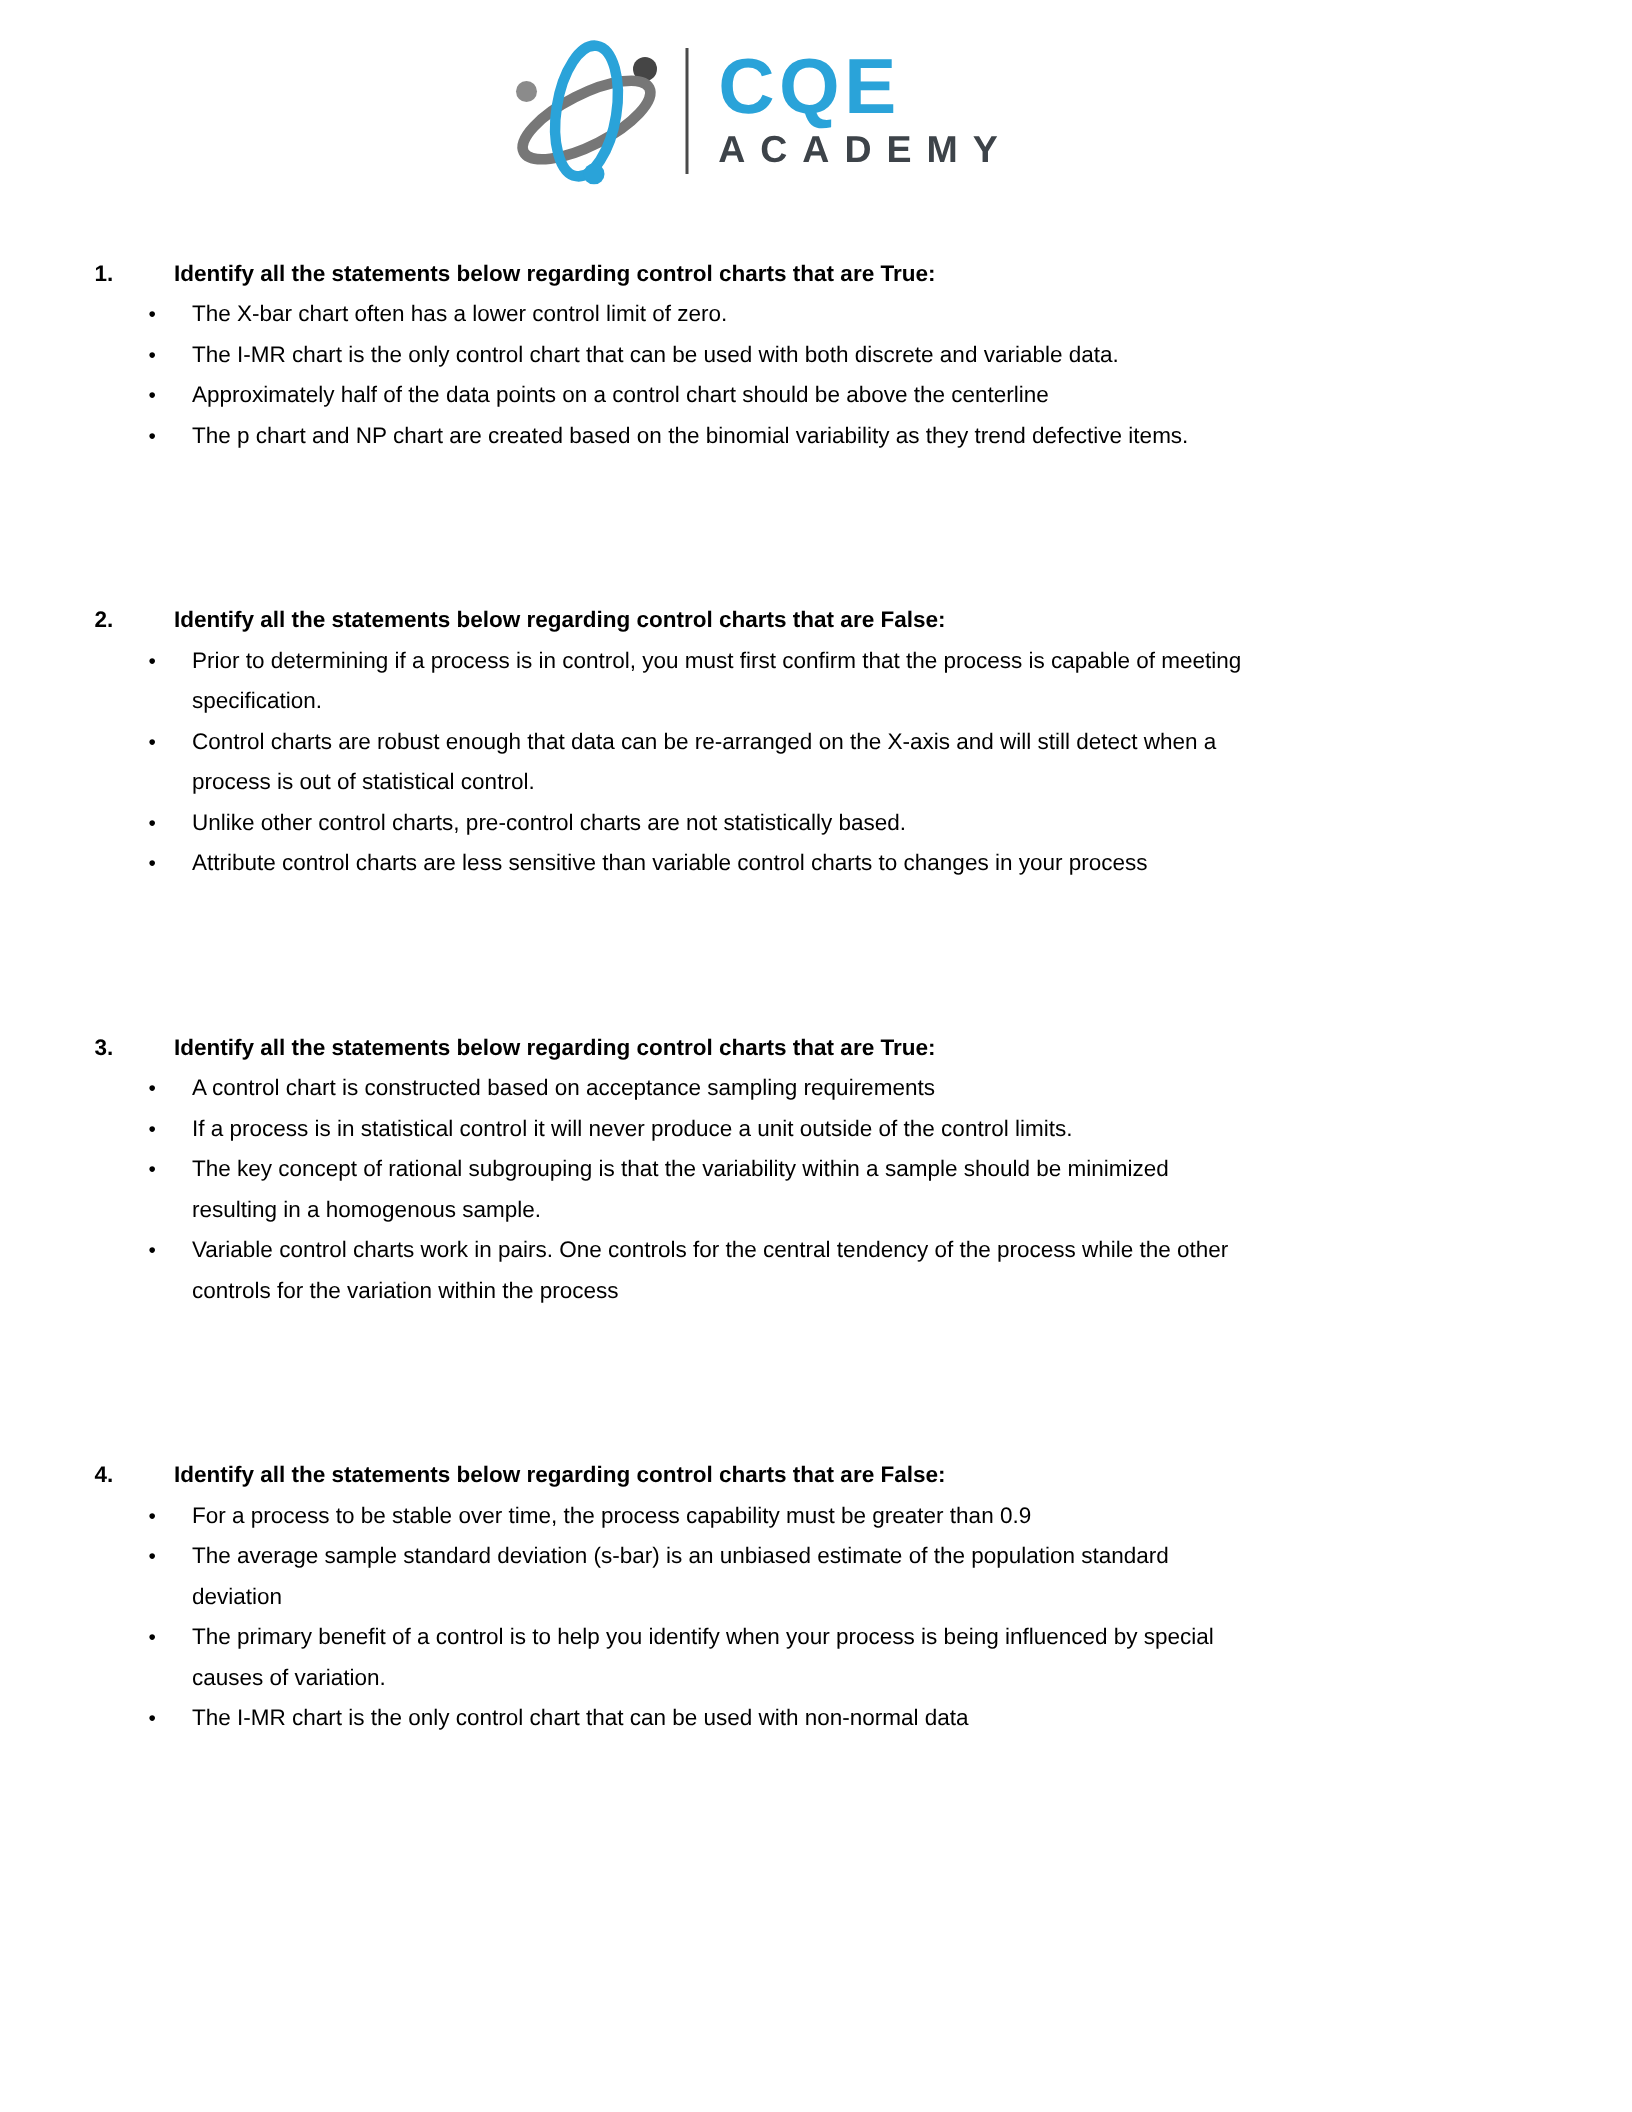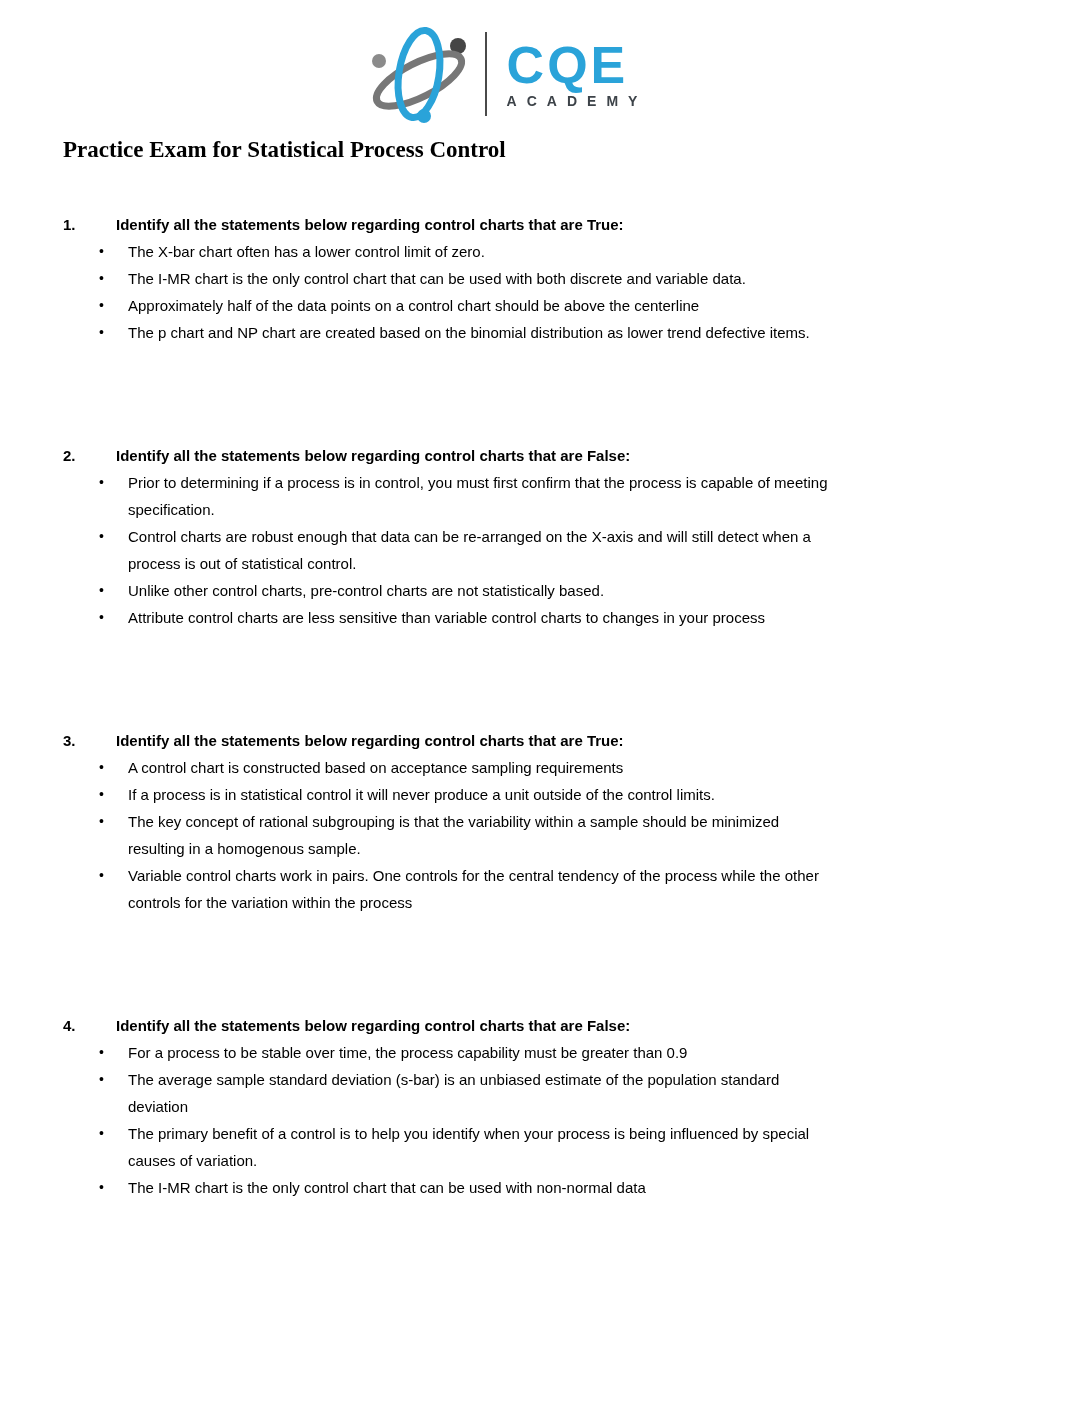--- a/index.html
+++ b/index.html
@@ -34,21 +34,21 @@
   }
   .logo-text { display: flex; flex-direction: column; align-items: flex-start; }
   .brand-name {
     font-size: 52px;
     line-height: 50px;
     font-weight: bold;
     letter-spacing: 3px;
     color: #2aa3d9;
   }
   .brand-subtitle {
-    font-size: 14px;
+    font-size: 25px;
     font-weight: 600;
     letter-spacing: 10px;
     color: #3d4349;
     margin-top: 3px;
   }
 
   
   .doc-title {
     font-family: "Liberation Serif", "DejaVu Serif", serif;
     font-size: 23px;
@@ -112,21 +112,20 @@
       </g>
       <circle cx="61" cy="91" r="7" fill="#2aa3d9"></circle>
     </svg>
     <div class="logo-divider"></div>
     <div class="logo-text">
       <div class="brand-name">CQE</div>
       <div class="brand-subtitle">ACADEMY</div>
     </div>
   </div>
 
-  <h1 class="doc-title">Practice Exam for Statistical Process Control</h1>
 
   <div class="questions">
 
     <section class="question">
       <div class="q-head">
         <span class="q-num">1.</span>
         <span class="q-prompt">Identify all the statements below regarding control charts that are True:</span>
       </div>
       <div class="bullets">
         <div class="bullet">
@@ -136,21 +135,21 @@
         <div class="bullet">
           <span class="bullet-glyph">•</span>
           <span class="bullet-text">The I-MR chart is the only control chart that can be used with both discrete and variable data.</span>
         </div>
         <div class="bullet">
           <span class="bullet-glyph">•</span>
           <span class="bullet-text">Approximately half of the data points on a control chart should be above the centerline</span>
         </div>
         <div class="bullet">
           <span class="bullet-glyph">•</span>
-          <span class="bullet-text">The p chart and NP chart are created based on the binomial distribution as lower trend defective items.</span>
+          <span class="bullet-text">The p chart and NP chart are created based on the binomial variability as they trend defective items.</span>
         </div>
       </div>
     </section>
 
     <section class="question">
       <div class="q-head">
         <span class="q-num">2.</span>
         <span class="q-prompt">Identify all the statements below regarding control charts that are False:</span>
       </div>
       <div class="bullets">

